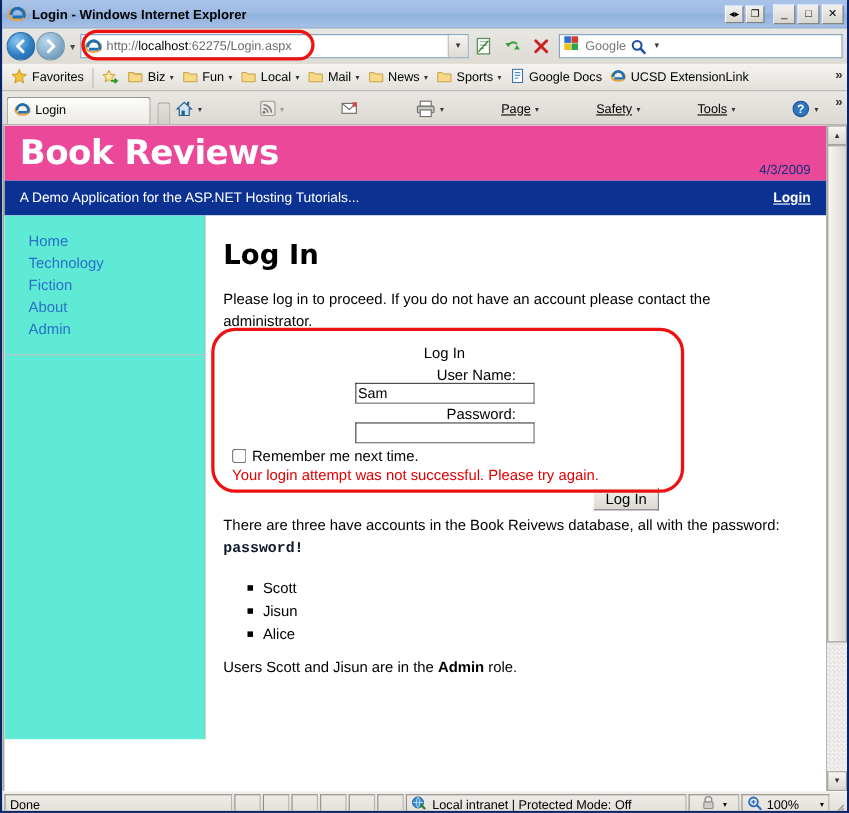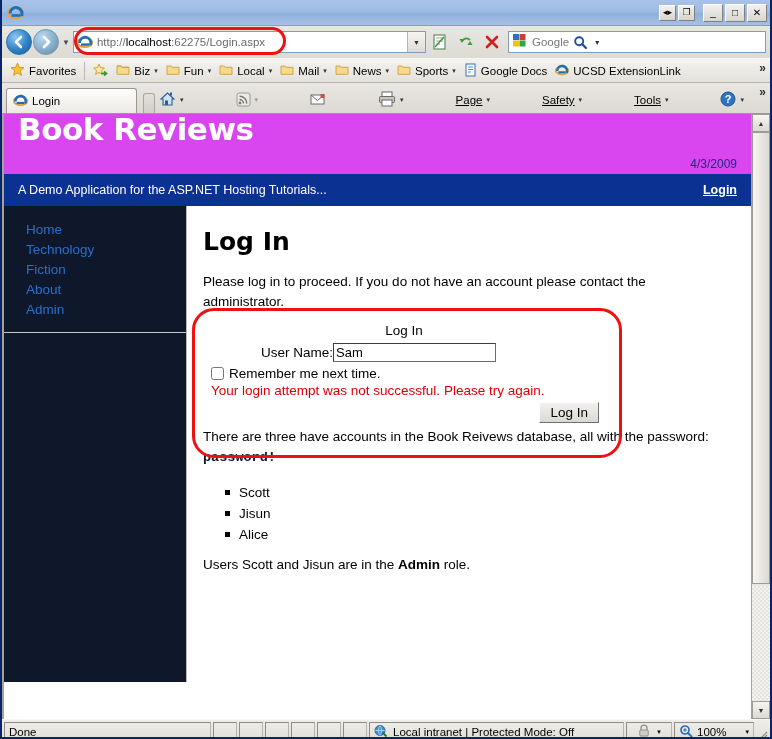--- a/index.html
+++ b/index.html
@@ -163,24 +163,24 @@
   #page {
     flex: 1 1 auto;
     position: relative;
     background: #fff;
     overflow: hidden;
     border-left: 2px solid #a5a29b;
   }
 
   
   #site-header {
-    background: #d946ef;
-    height: 60px;
-    position: relative;
-    display: flex; align-items: flex-start;
+    background: #ec4899;
+    height: 50px;
+    position: relative;
+    display: flex; align-items: center;
     padding: 0 14px;
   }
   #site-title {
     font-family: "DejaVu Sans", sans-serif;
     font-size: 31px; font-weight: bold; color: #fff;
     letter-spacing: -0.5px;
     line-height: 1;
   }
   #site-date {
     margin-left: auto;
@@ -196,21 +196,21 @@
   }
   #site-tagline { font-size: 12.5px; }
   #site-loginlink {
     margin-left: auto; font-size: 12.5px; font-weight: bold; color: #fff;
   }
 
   
   #site-body { display: flex; align-items: stretch; background: #fff; height: 476px; }
   #sidebar {
     width: 183px; flex: 0 0 183px;
-    background: #0f172a;
+    background: #5eead4;
     border-right: 1px solid #b9b9b9;
     position: relative;
   }
   #sidenav { padding: 14px 0 0 22px; }
   #sidenav a {
     display: block; color: #2a6fc9; font-size: 13.5px;
     text-decoration: none; line-height: 20px; margin-bottom: 0px;
   }
   #side-divider {
     position: absolute; left: 0; right: 0; top: 126px;
@@ -235,21 +235,21 @@
   #acctlist { margin: 14px 0 10px 0; padding-left: 36px; list-style: none; }
   #acctlist li { font-size: 13.5px; color: #000; line-height: 21px; position: relative; }
   #acctlist li:before {
     content: ""; position: absolute; left: -14px; top: 8px;
     width: 5px; height: 5px; background: #000;
   }
 
   
   #loginpanel { margin: 2px 0 4px 0; width: 402px; }
   #login-title { text-align: center; font-size: 13.5px; color: #000; padding: 3px 0 5px 0; }
-  .formrow { display: flex; align-items: center; margin-bottom: 2px; }
+  .formrow { display: flex; align-items: center; margin-bottom: 2px; flex-direction: column; }
   .formrow .flabel {
     width: 130px; text-align: right; font-size: 13.5px; color: #000; padding-right: 0px;
   }
   .formrow input[type=text], .formrow input[type=password] {
     width: 163px; height: 19px;
     border: 1px solid #6b6b6b;
     border-top-color: #3d3d3d; border-left-color: #3d3d3d;
     font-family: "Liberation Sans", sans-serif; font-size: 13px;
     padding: 0 2px; background: #fff; color: #000;
     outline: none;
@@ -354,20 +354,21 @@
 <div id="window">
 
   <div id="titlebar">
     <span class="ie-logo">
       <svg width="17" height="17" viewBox="0 0 17 17">
         <ellipse cx="8.5" cy="9" rx="8" ry="5.2" fill="none" stroke="#e8a33d" stroke-width="2.2"></ellipse>
         <path d="M3 9.5a6 6 0 1 1 11.5 2.5" fill="none" stroke="#1f6fb5" stroke-width="3"></path>
         <path d="M4.5 11.5h9" stroke="#1f6fb5" stroke-width="2.6"></path>
       </svg>
     </span>
+    <span class="title-text">Login - Windows Internet Explorer</span>
     <span class="win-buttons">
       <span class="win-btn small">◂▸</span>
       <span class="win-btn small">❐</span>
       <span class="win-sep"></span>
       <span class="win-btn">_</span>
       <span class="win-btn">□</span>
       <span class="win-btn">✕</span>
     </span>
   </div>
 
@@ -625,20 +626,24 @@
 
         <div id="content">
           <h1>Log In</h1>
           <p class="ctext">Please log in to proceed. If you do not have an account please contact the administrator.</p>
 
           <div id="loginpanel">
             <div id="login-title">Log In</div>
             <div class="formrow">
               <span class="flabel">User Name:</span>
               <input type="text" value="Sam" style="">
+            </div>
+            <div class="formrow">
+              <span class="flabel">Password:</span>
+              <input type="password" value="" style="">
             </div>
             <div id="rememberrow">
               <input type="checkbox" style="">
               <label>Remember me next time.</label>
             </div>
             <div id="loginerror">Your login attempt was not successful. Please try again.</div>
             <div id="loginbtnrow">
               <button id="loginbtn">Log In</button>
             </div>
           </div>

